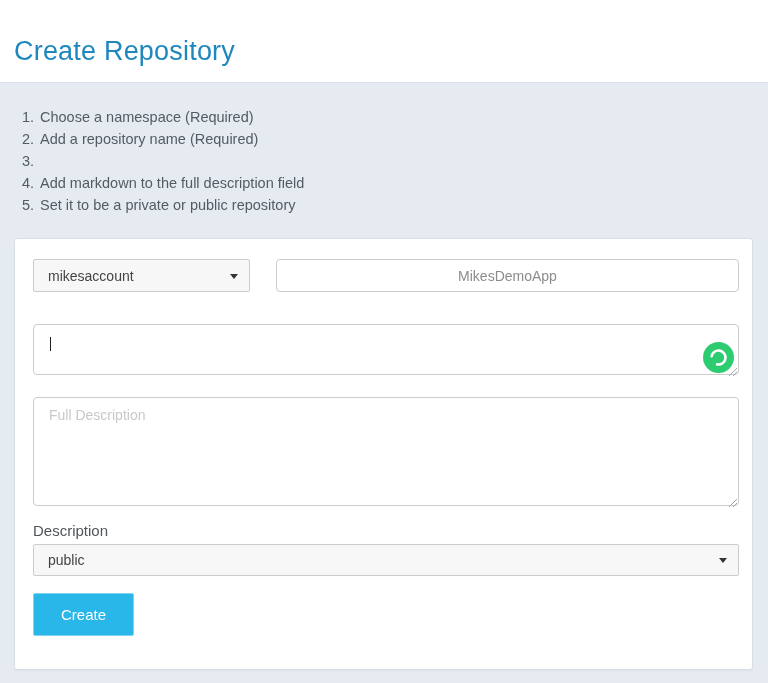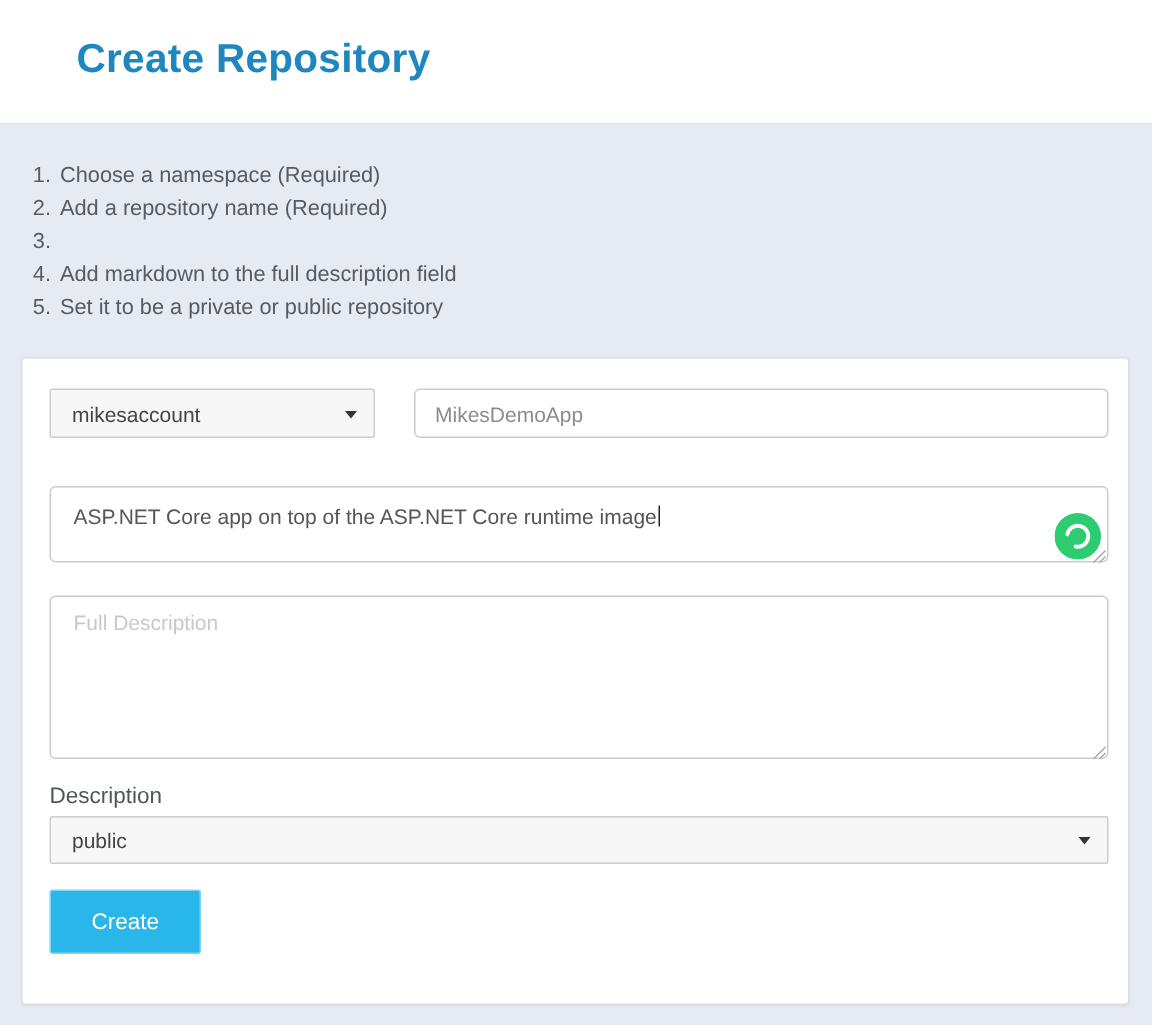--- a/index.html
+++ b/index.html
@@ -14,21 +14,21 @@
     --mutedColor:#c6c9cc;
     --success:#2ecc71;
   }
   *{box-sizing:border-box;margin:0;padding:0;}
   html,body{background:var(--pageBg);}
   body{font-family:"Liberation Sans",sans-serif;}
   .screen{position:relative;width:768px;height:683px;background:var(--pageBg);overflow:hidden;}
 
   
   .topbar{position:absolute;top:0;left:0;width:768px;height:83px;background:#ffffff;border-bottom:1px solid #d9dfe8;}
-  .page-title{position:absolute;left:14px;top:24px;font-size:27px;font-weight:700;color:var(--titleColor);letter-spacing:0.2px;margin-left:37px;}
+  .page-title{position:absolute;left:14px;top:36px;font-size:27px;font-weight:400;color:var(--titleColor);letter-spacing:0.2px;}
 
   
   .steps{position:absolute;left:18px;top:106px;list-style:none;}
   .step{display:flex;font-size:14.5px;line-height:22px;color:var(--textColor);}
   .step-marker{width:16px;text-align:right;margin-right:6px;}
   .step-required{margin-left:4px;}
   .step-required:empty{margin-left:0;}
 
   
   .card{position:absolute;left:14px;top:238px;width:739px;height:432px;background:var(--cardBg);
@@ -36,21 +36,21 @@
 
   .select{position:absolute;background:var(--selectBg);border:1px solid var(--fieldBorder);border-radius:2px;
           font-size:14px;color:#444;display:flex;align-items:center;padding:0 26px 0 14px;cursor:pointer;}
   .select-ns{left:18px;top:20px;width:217px;height:33px;}
   .select-vis{left:18px;top:305px;width:706px;height:32px;}
   .caret{position:absolute;right:11px;top:50%;margin-top:-2px;width:0;height:0;
          border-left:4px solid transparent;border-right:4px solid transparent;border-top:5px solid #333;}
 
   .text-input{position:absolute;left:261px;top:20px;width:463px;height:33px;background:#fff;
               border:1px solid var(--fieldBorder);border-radius:4px;padding:0 13px;font-size:14px;color:#8c8c8c;
-              font-family:"Liberation Sans",sans-serif;outline:none;}
+              font-family:"Liberation Sans",sans-serif;outline:none;text-align:center;}
 
   .field{position:absolute;background:#fff;border:1px solid var(--fieldBorder);border-radius:4px;
          font-size:14px;color:#555;font-family:"Liberation Sans",sans-serif;}
   .short-desc{left:18px;top:85px;width:706px;height:51px;padding:10px 40px 6px 15px;line-height:18px;cursor:text;}
   .text-caret{display:inline-block;width:1px;height:14px;background:#222;vertical-align:-2px;margin-left:1px;}
 
   .full-desc{left:18px;top:158px;width:706px;height:109px;padding:8px 15px;resize:none;outline:none;line-height:18px;}
   .full-desc::placeholder{color:var(--mutedColor);opacity:1;}
 
   .save-indicator{position:absolute;left:688px;top:103px;width:31px;height:31px;}
@@ -104,21 +104,21 @@
   <section class="card">
 
     <div class="select select-ns">
       <span>mikesaccount</span>
       <span class="caret"></span>
     </div>
 
     <input class="text-input" type="text" value="MikesDemoApp" style="">
 
     <div class="field short-desc" role="textbox">
-      <span>ASP.NET Core app on top of the ASP.NET Core runtime image</span><span class="text-caret"></span>
+      <span class="text-caret"></span>
     </div>
 
     <span class="save-indicator">
       <svg width="31" height="31" viewBox="0 0 31 31">
         <circle cx="15.5" cy="15.5" r="15.5" fill="#2ecc71"></circle>
         <circle cx="15.5" cy="15.5" r="7" fill="none" stroke="#ffffff" stroke-width="2.6" stroke-dasharray="33 11" stroke-linecap="round" transform="rotate(190 15.5 15.5)"></circle>
       </svg>
     </span>
 
     <span class="grip grip-short">

